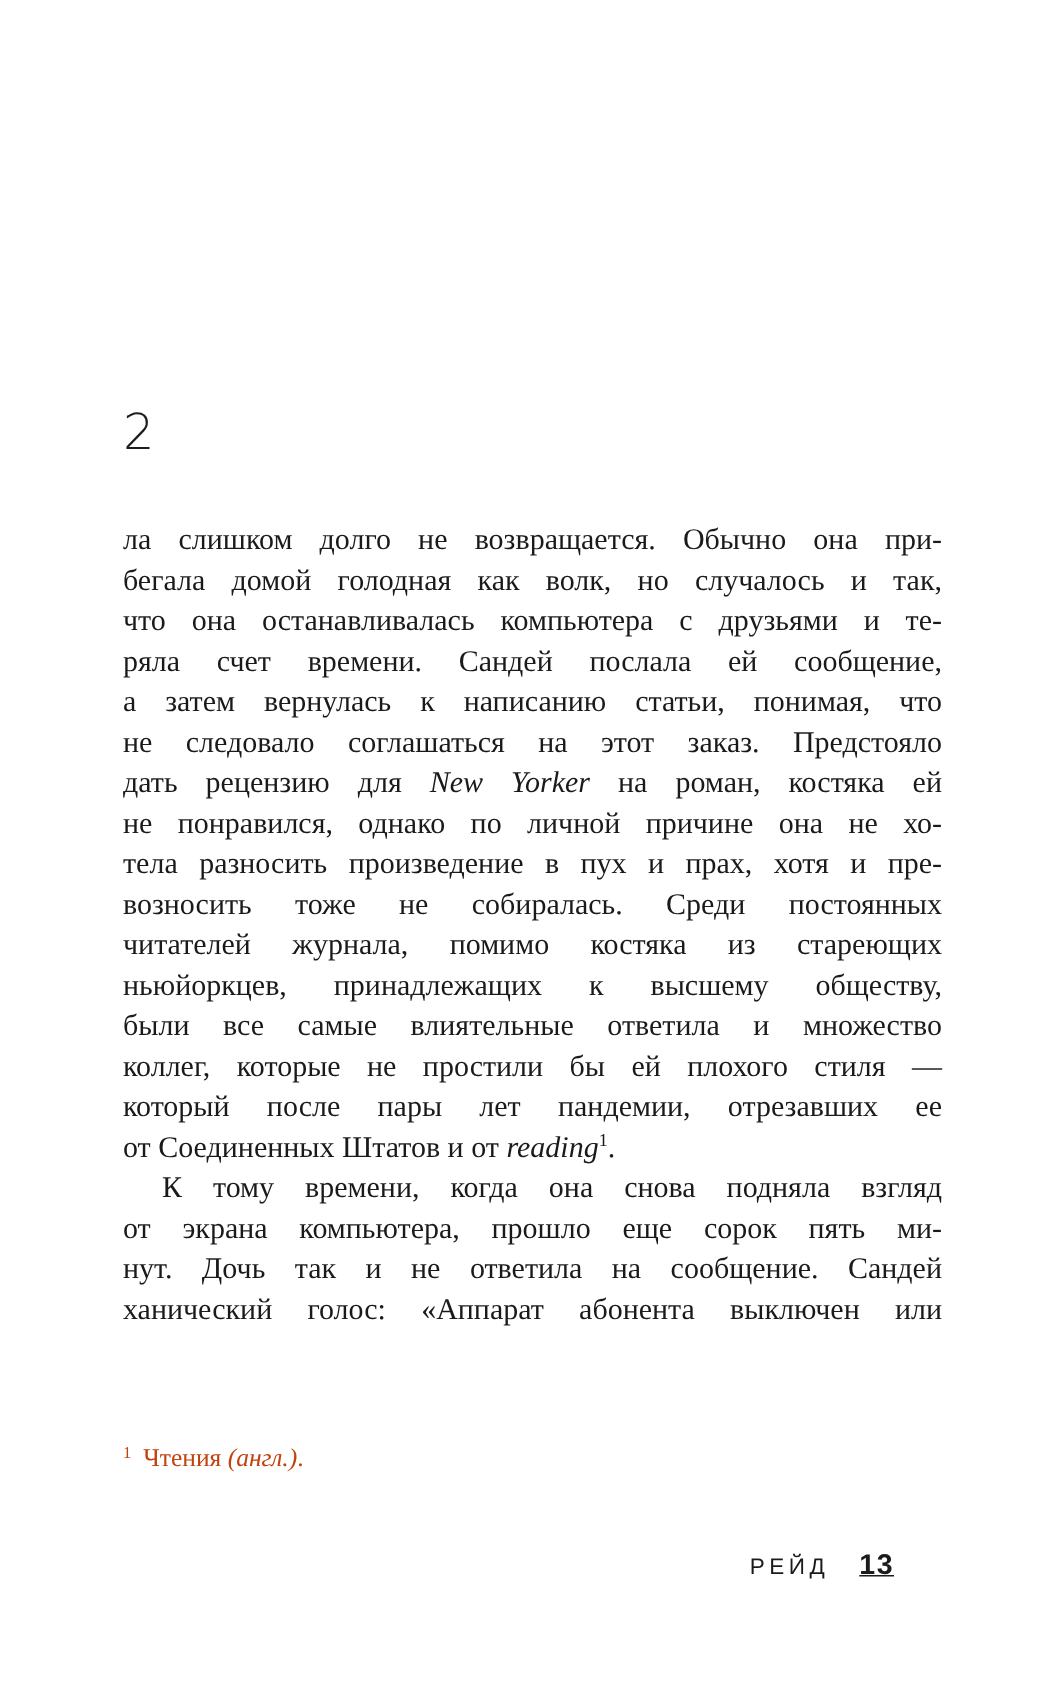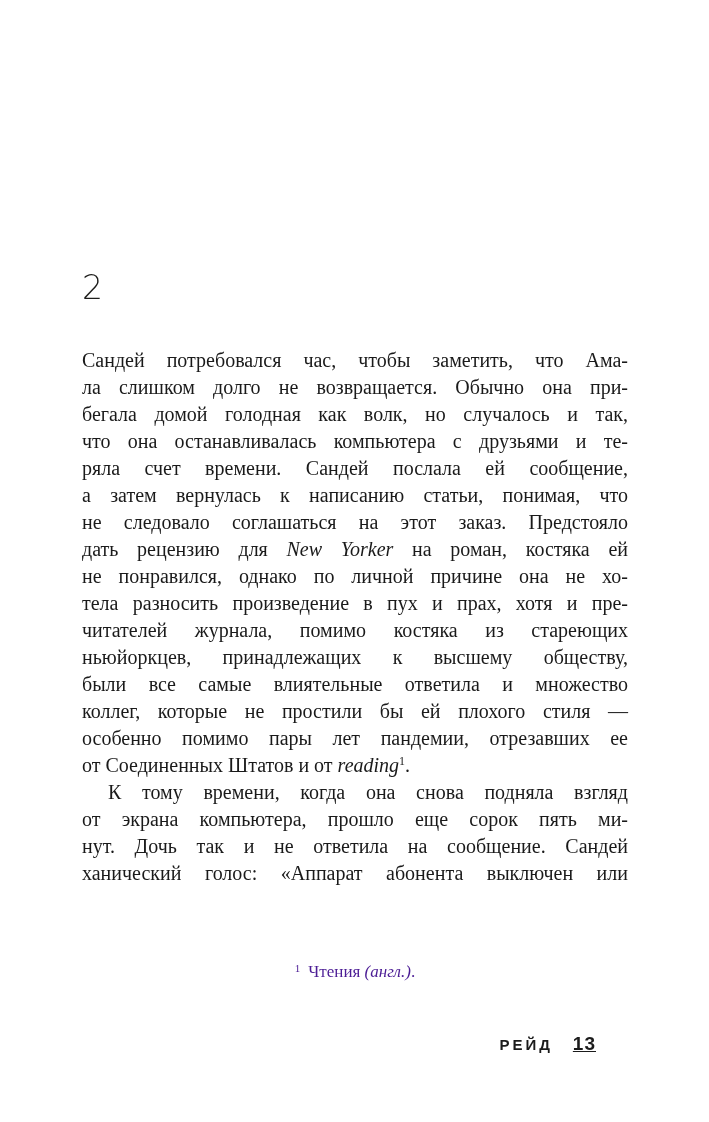--- a/index.html
+++ b/index.html
@@ -50,77 +50,76 @@
     line-height: 0;
     vertical-align: baseline;
     position: relative;
     top: -7px;
   }
   .footnote {
     position: absolute;
     left: 82px;
     top: 961px;
     width: 546px;
-    color: #4c1d95;
+    color: #c2410c;
     font-size: 17px;
     line-height: 22px;
-    text-align: center;
   }
   .fn-marker {
     font-size: 11px;
     top: -5px;
     margin-right: 8px;
   }
   .fn-text i { font-style: italic; }
   .footer {
     position: absolute;
     top: 1011px;
     right: 113px;
     display: flex;
     align-items: baseline;
     gap: 20px;
     font-family: "Liberation Sans", sans-serif;
     color: #1b1b1b;
   }
   .running-title {
     font-size: 15px;
     letter-spacing: 3px;
-    font-weight: 700;
+    font-weight: 400;
     margin-top: 25px;
   }
   .page-number {
     font-size: 19px;
     font-weight: 700;
     letter-spacing: 1px;
     text-decoration: underline;
   }
 </style>
 </head>
 <body>
 
 <div class="page">
   <div class="chapter">2</div>
 
   <div class="body-text">
       <div class="paragraph">
-        <div class="line just"><span>Сандей потребовался час, чтобы заметить, что Ама-</span></div>
         <div class="line just"><span>ла слишком долго не возвращается. Обычно она при-</span></div>
         <div class="line just"><span>бегала домой голодная как волк, но случалось и так,</span></div>
         <div class="line just"><span>что она останавливалась компьютера с друзьями и те-</span></div>
         <div class="line just"><span>ряла счет времени. Сандей послала ей сообщение,</span></div>
         <div class="line just"><span>а затем вернулась к написанию статьи, понимая, что</span></div>
         <div class="line just"><span>не следовало соглашаться на этот заказ. Предстояло</span></div>
         <div class="line just"><span>дать рецензию для </span><i>New Yorker</i><span> на роман, костяка ей</span></div>
         <div class="line just"><span>не понравился, однако по личной причине она не хо-</span></div>
         <div class="line just"><span>тела разносить произведение в пух и прах, хотя и пре-</span></div>
+        <div class="line just"><span>возносить тоже не собиралась. Среди постоянных</span></div>
         <div class="line just"><span>читателей журнала, помимо костяка из стареющих</span></div>
         <div class="line just"><span>ньюйоркцев, принадлежащих к высшему обществу,</span></div>
         <div class="line just"><span>были все самые влиятельные ответила и множество</span></div>
         <div class="line just"><span>коллег, которые не простили бы ей плохого стиля —</span></div>
-        <div class="line just"><span>особенно помимо пары лет пандемии, отрезавших ее</span></div>
+        <div class="line just"><span>который после пары лет пандемии, отрезавших ее</span></div>
         <div class="line"><span>от Соединенных Штатов и от </span><i>reading</i><sup>1</sup><span>.</span></div>
       </div>
       <div class="paragraph">
         <div class="line just indent"><span>К тому времени, когда она снова подняла взгляд</span></div>
         <div class="line just"><span>от экрана компьютера, прошло еще сорок пять ми-</span></div>
         <div class="line just"><span>нут. Дочь так и не ответила на сообщение. Сандей</span></div>
         <div class="line just"><span>ханический голос: «Аппарат абонента выключен или</span></div>
       </div>
     </div>
 

